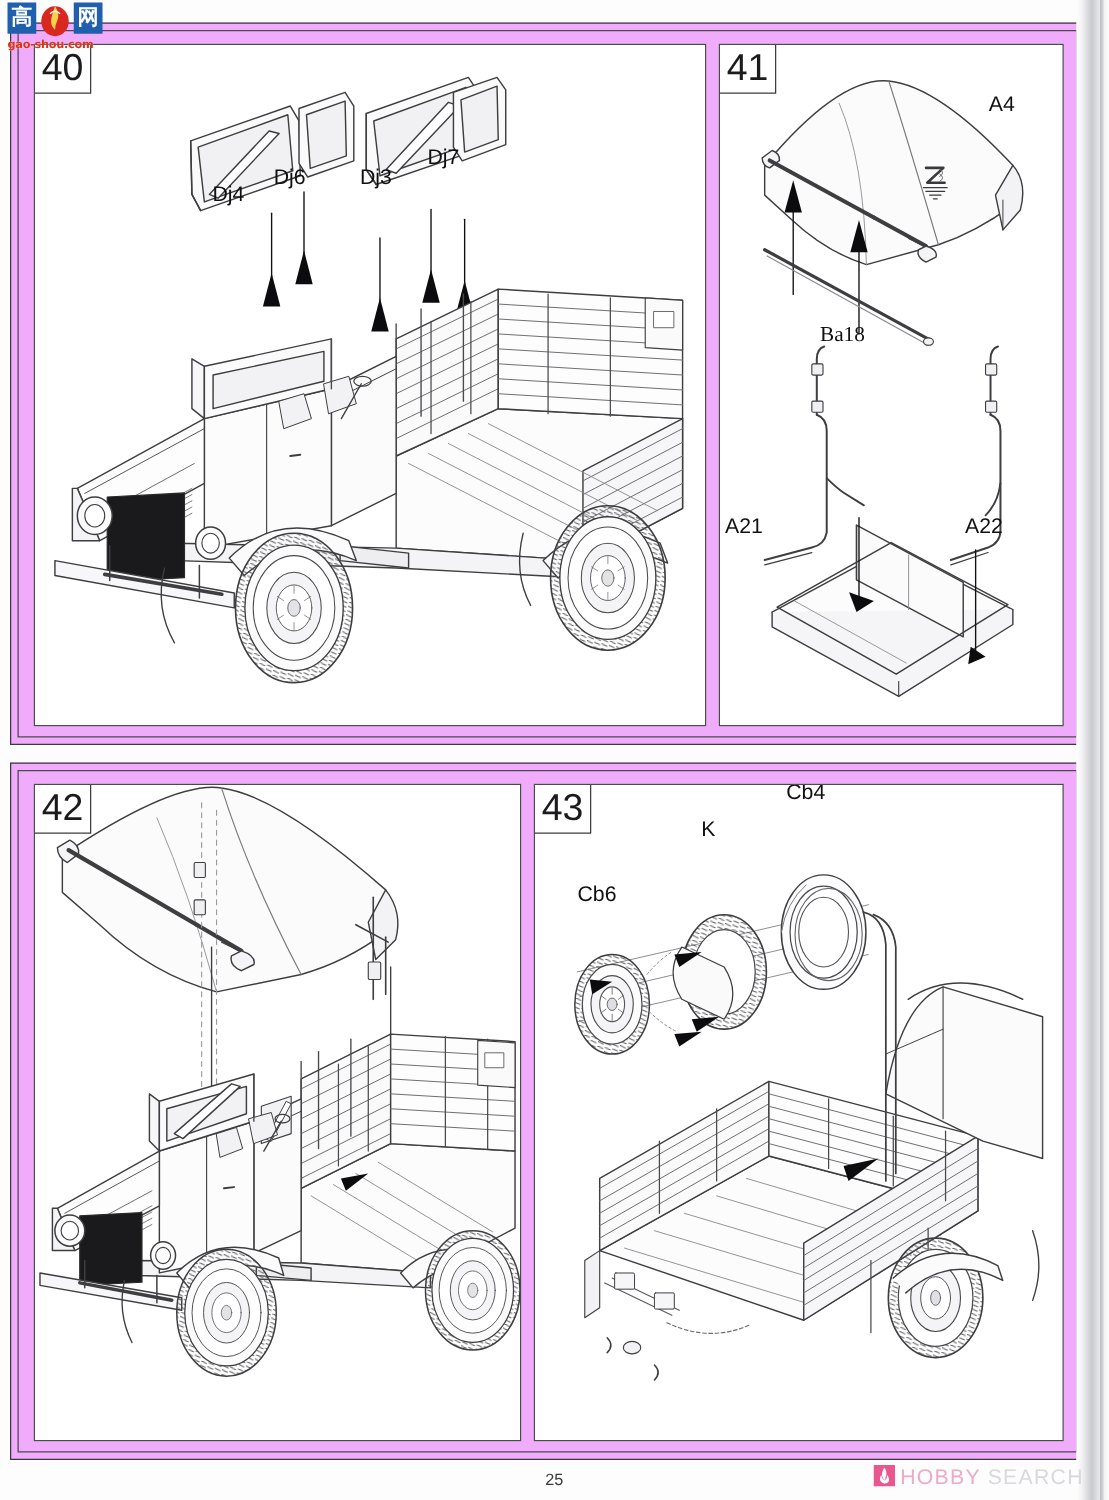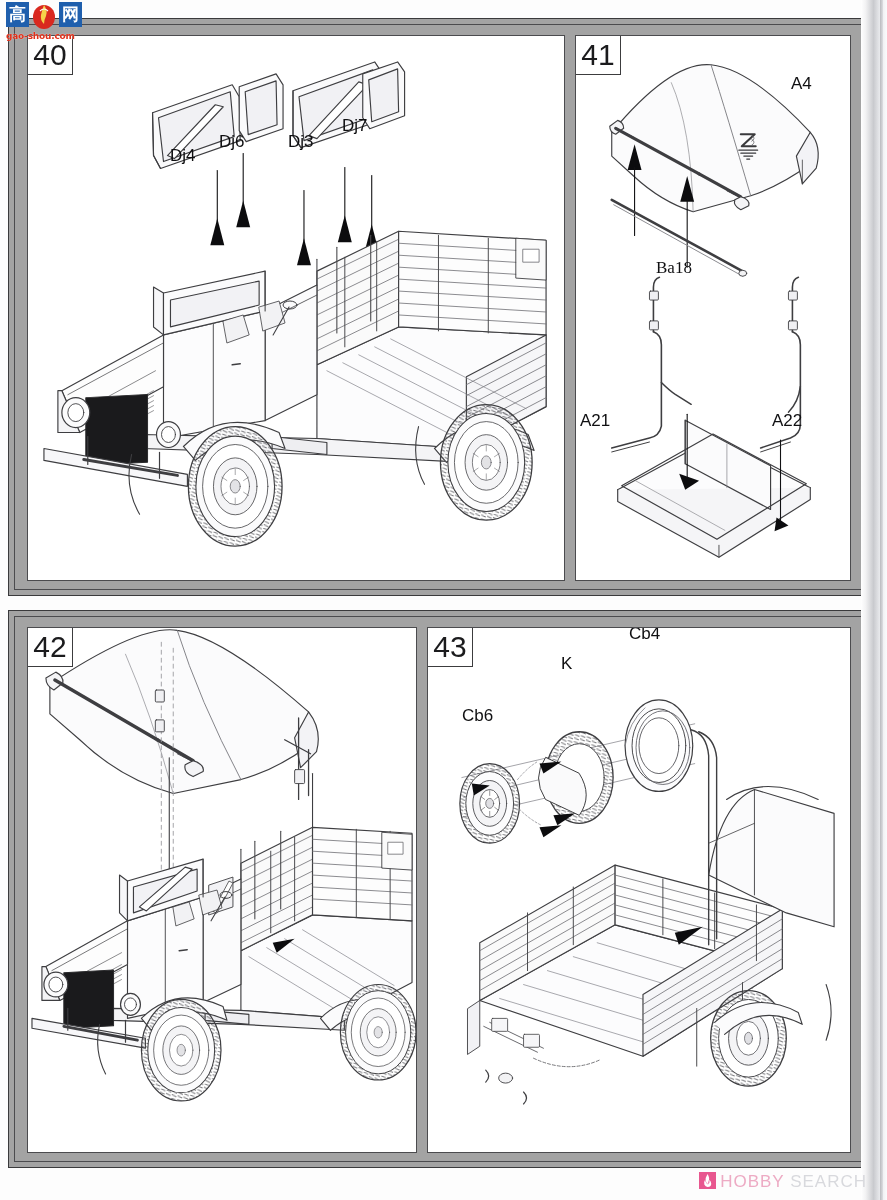--- a/index.html
+++ b/index.html
@@ -24,21 +24,21 @@
   .scan-edge-b {
     position: absolute; top: 0; right: 4px;
     width: 3px; height: 1200px;
     background: linear-gradient(to right, #b9babe, #dedfe2);
   }
 
   
   .group {
     position: absolute;
     border: 1.6px solid #3a3a3c;
-    background: #a3a3a3;
+    background: #f0abfc;
   }
   .group::after {
     content: "";
     position: absolute; left: 5px; top: 5px; right: 5px; bottom: 5px;
     border: 1.1px solid #4b4b4e;
     pointer-events: none;
   }
   #group-top { left: 8px; top: 18px; width: 860px; height: 578px; }
   #group-bottom { left: 8px; top: 610px; width: 860px; height: 558px; }
 
@@ -791,20 +791,21 @@
           </g>
         </svg>
       </div>
 
       <div class="lbl" style="left:201px; top:-4px;">Cb4</div>
       <div class="lbl" style="left:133px; top:26px;">K</div>
       <div class="lbl" style="left:34px; top:78px;">Cb6</div>
     </div>
   </div>
 
+  <div class="page-number">25</div>
 
   <div class="wm-gaoshou">
     <div class="wm-gs-row">
       <div class="wm-gs-ch">高</div>
       <div class="wm-gs-seal">
         <svg viewBox="0 0 26 28" xmlns="http://www.w3.org/2000/svg">
           <ellipse cx="13" cy="15" rx="11" ry="12" fill="#d9281f"></ellipse>
           <path d="M13 3 Q17 9 15 14 Q13 18 13 22 Q9 18 10 13 Q11 8 13 3 Z" fill="#f6d24a"></path>
           <path d="M9 9 Q13 5 17 9" stroke="#fdfdfd" stroke-width="1.1" fill="none"></path>
         </svg>

